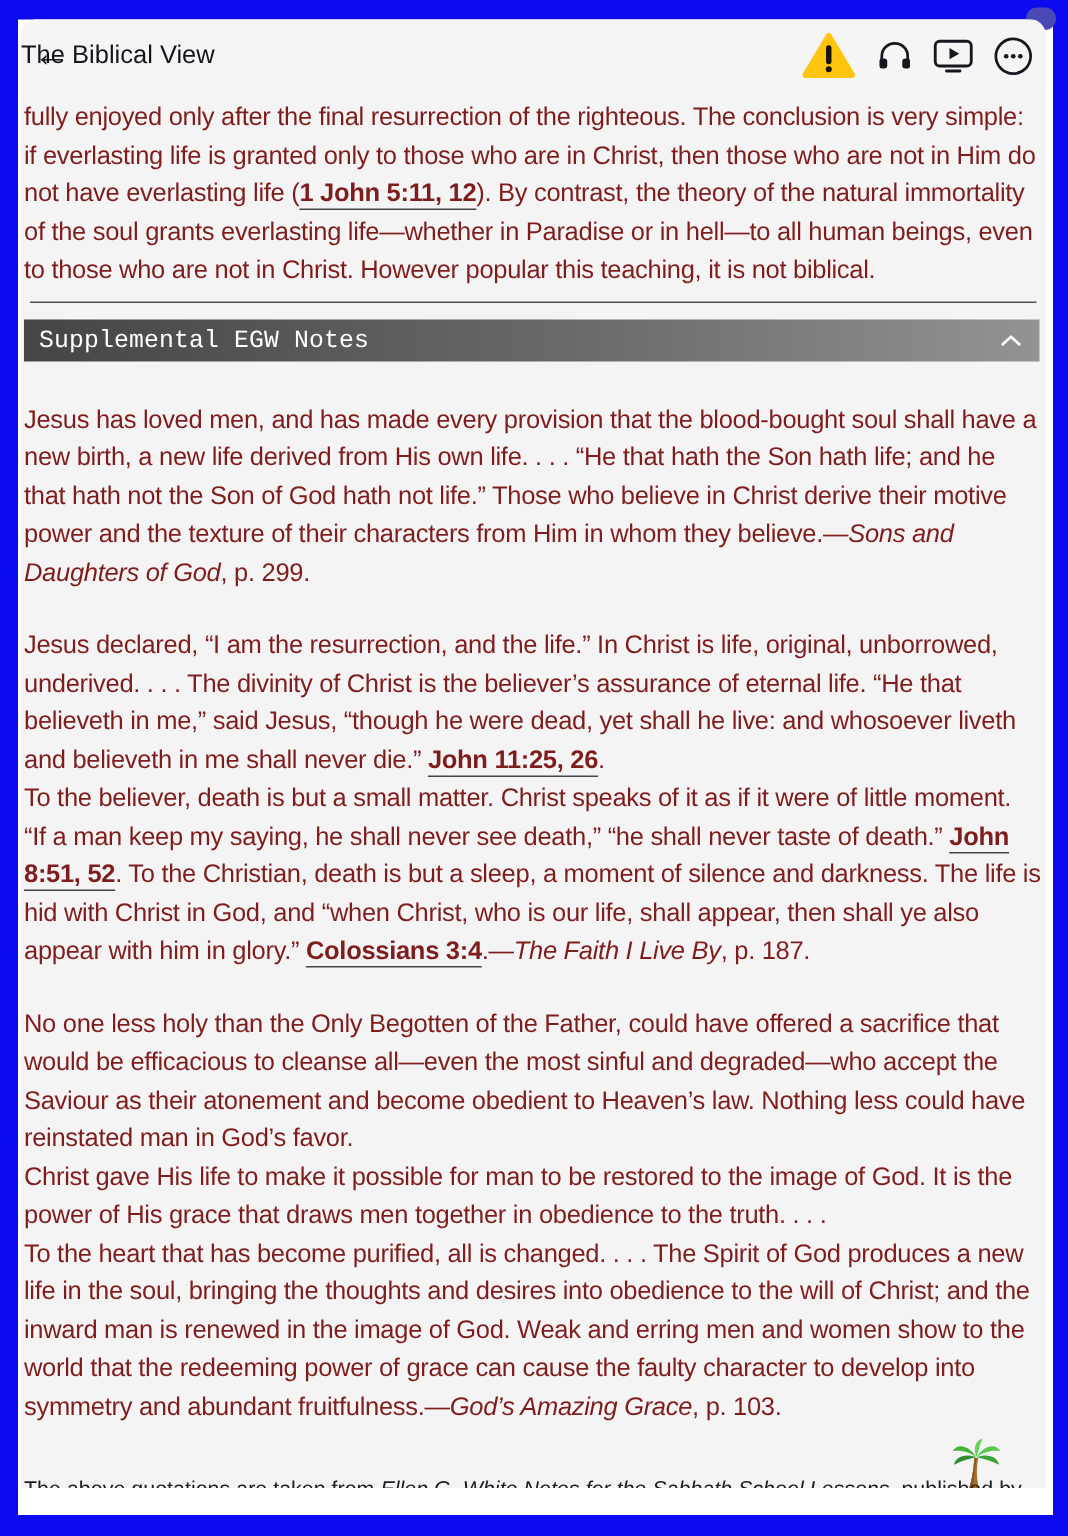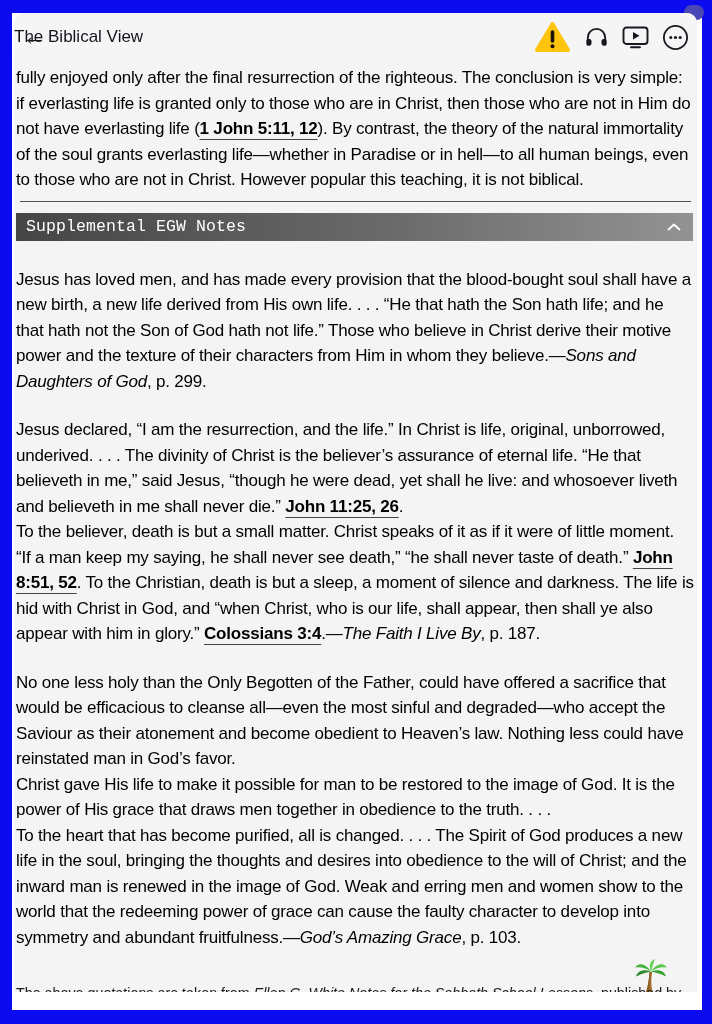--- a/index.html
+++ b/index.html
@@ -30,21 +30,21 @@
     background:none;border:none;text-align:left;padding:0 0 2px 2px;cursor:pointer;
   }
   .hdr-title{
     position:absolute;left:0;right:0;text-align:left;
     font-size:17px;font-weight:400;color:#14141c;pointer-events:none;
   }
   .hdr-icons{margin-left:auto;display:flex;align-items:center;gap:13px;z-index:1;}
   .icon-btn{background:none;border:none;padding:0;display:flex;align-items:center;cursor:pointer;}
   .content{padding:4px 2px 0 2px;}
   .para{
-    font-size:17px;line-height:25.5px;color:#000000;letter-spacing:-0.2px;
+    font-size:17px;line-height:25.5px;color:#7f1d1d;letter-spacing:-0.2px;
     margin:0 0 23px 0;position:relative;
   }
   .intro-para{margin:0;padding-right:2px;}
   .ref{font-weight:700;text-decoration:underline;text-decoration-thickness:1px;
     text-underline-offset:5px;text-decoration-color:#44444c;cursor:pointer;}
   .para em{font-style:italic;}
   .palm{position:absolute;right:28px;bottom:-4px;width:36px;height:38px;}
   .divider{border:none;border-top:1.5px solid#50505a;margin:8px 4px 0 4px;}
   .section-bar{
     margin:11px 4px 0 2px;height:28px;display:flex;align-items:center;

